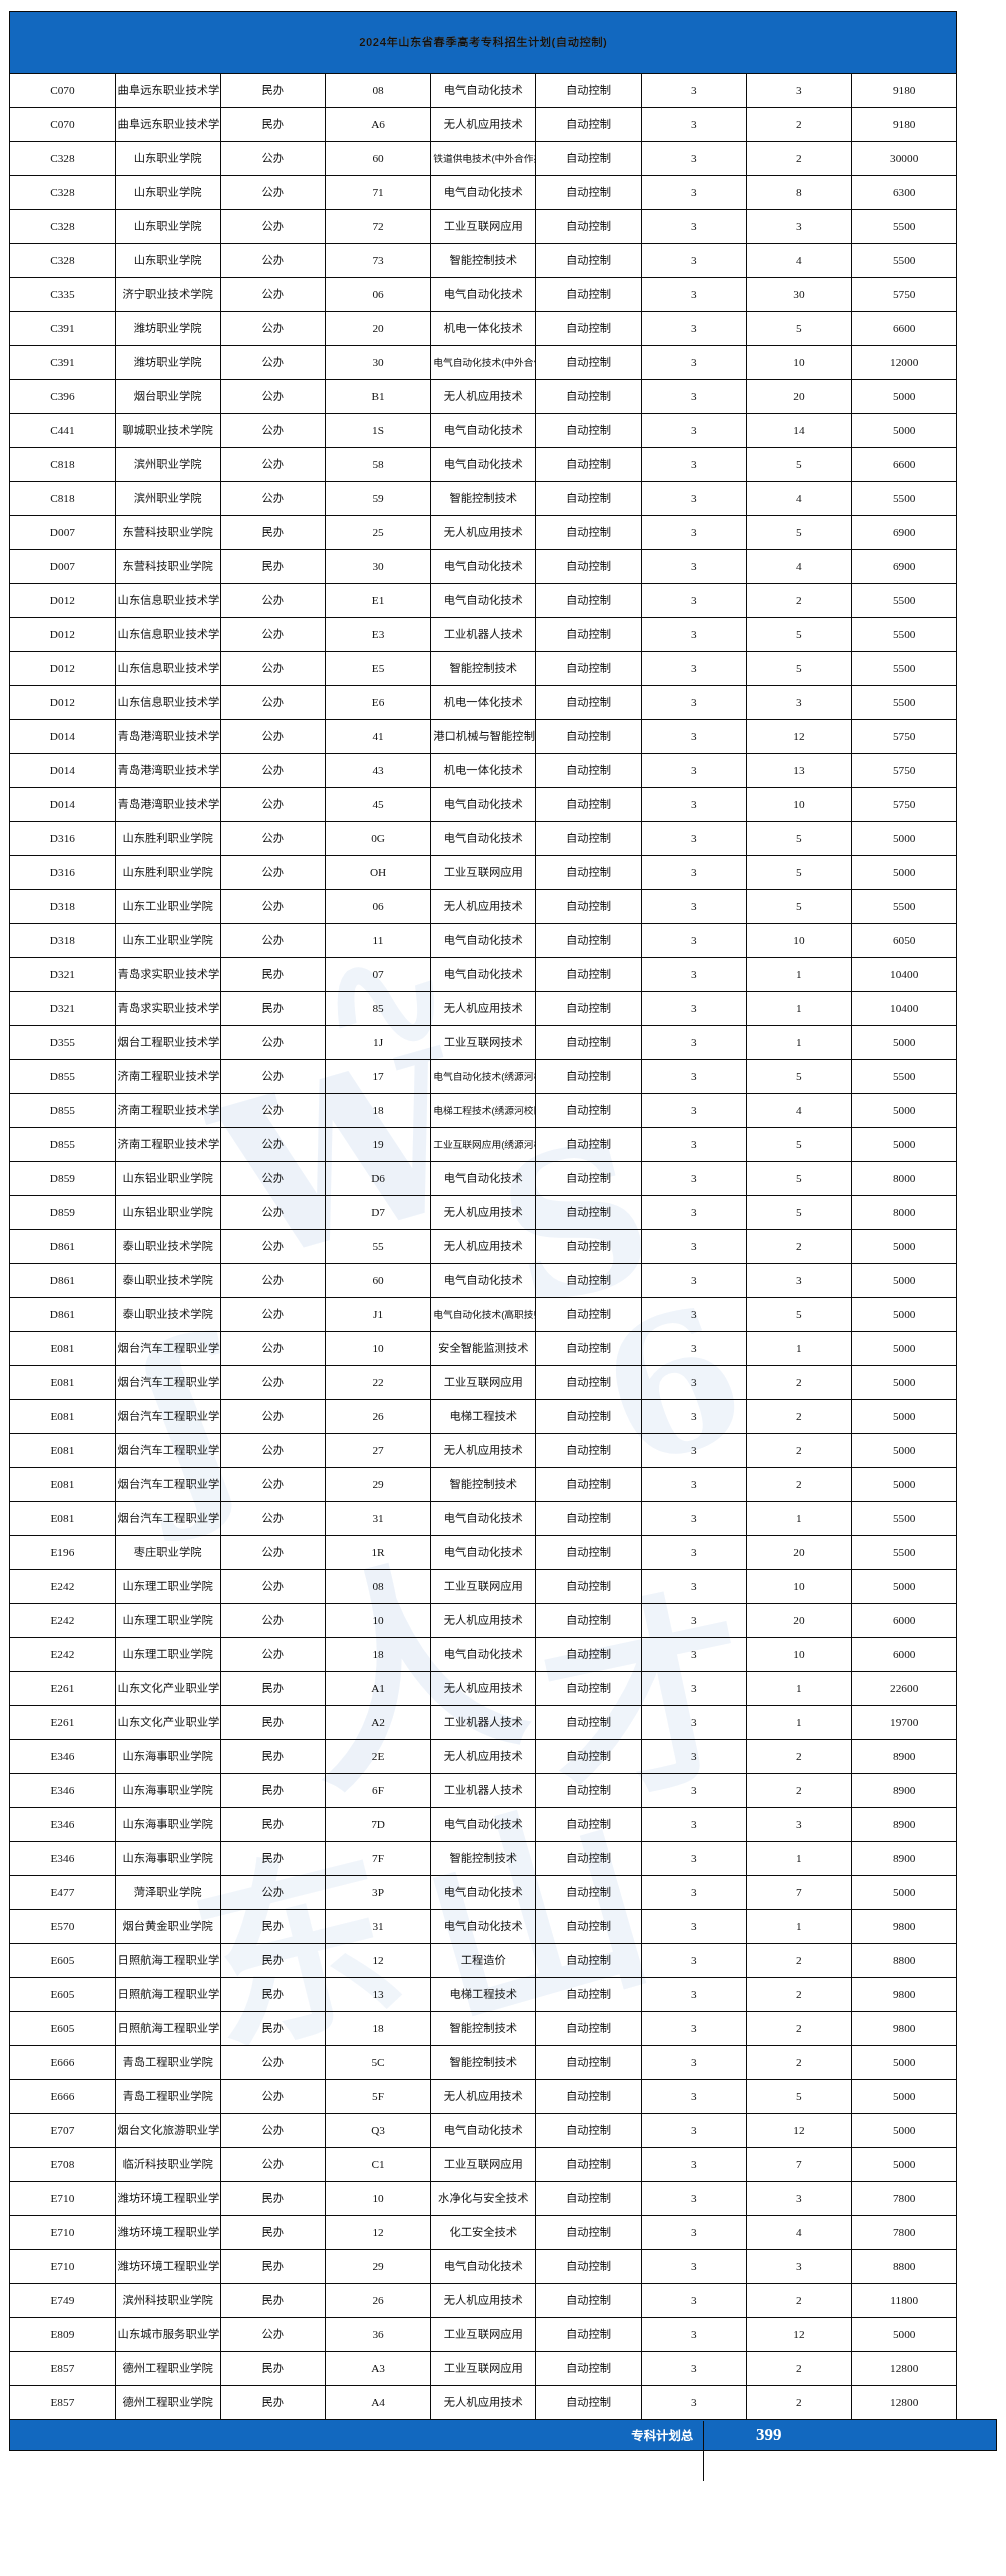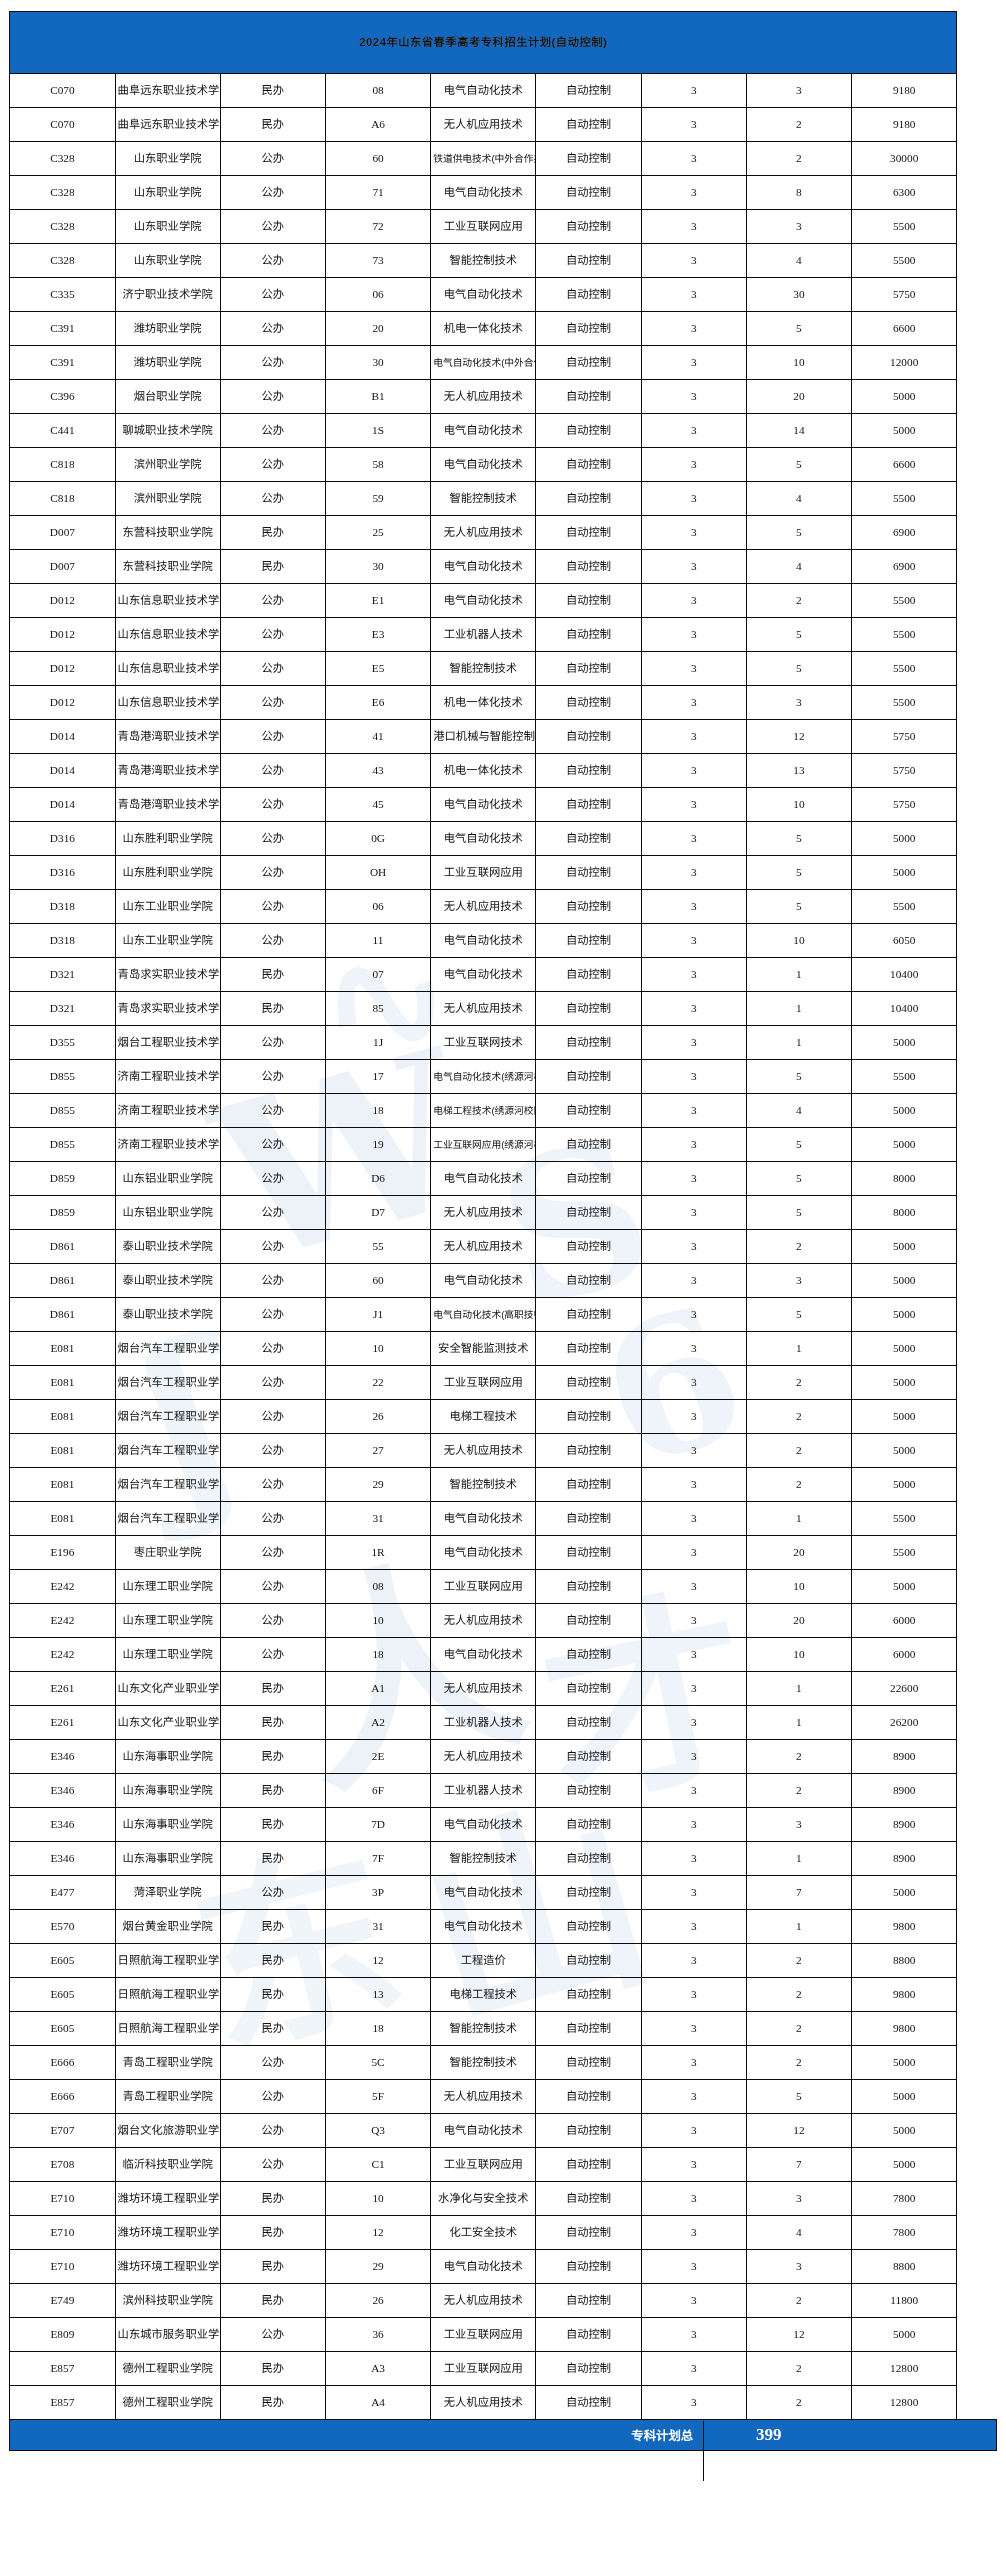--- a/index.html
+++ b/index.html
@@ -671,21 +671,21 @@
         </tr>
         <tr>
           <td class="c-code">E261</td>
           <td class="c-school">山东文化产业职业学院</td>
           <td class="c-nature">民办</td>
           <td class="c-mcode">A2</td>
           <td class="c-major">工业机器人技术</td>
           <td class="c-cat">自动控制</td>
           <td class="c-years">3</td>
           <td class="c-plan">1</td>
-          <td class="c-fee">26200</td>
+          <td class="c-fee">19700</td>
         </tr>
         <tr>
           <td class="c-code">E346</td>
           <td class="c-school">山东海事职业学院</td>
           <td class="c-nature">民办</td>
           <td class="c-mcode">2E</td>
           <td class="c-major">无人机应用技术</td>
           <td class="c-cat">自动控制</td>
           <td class="c-years">3</td>
           <td class="c-plan">2</td>

